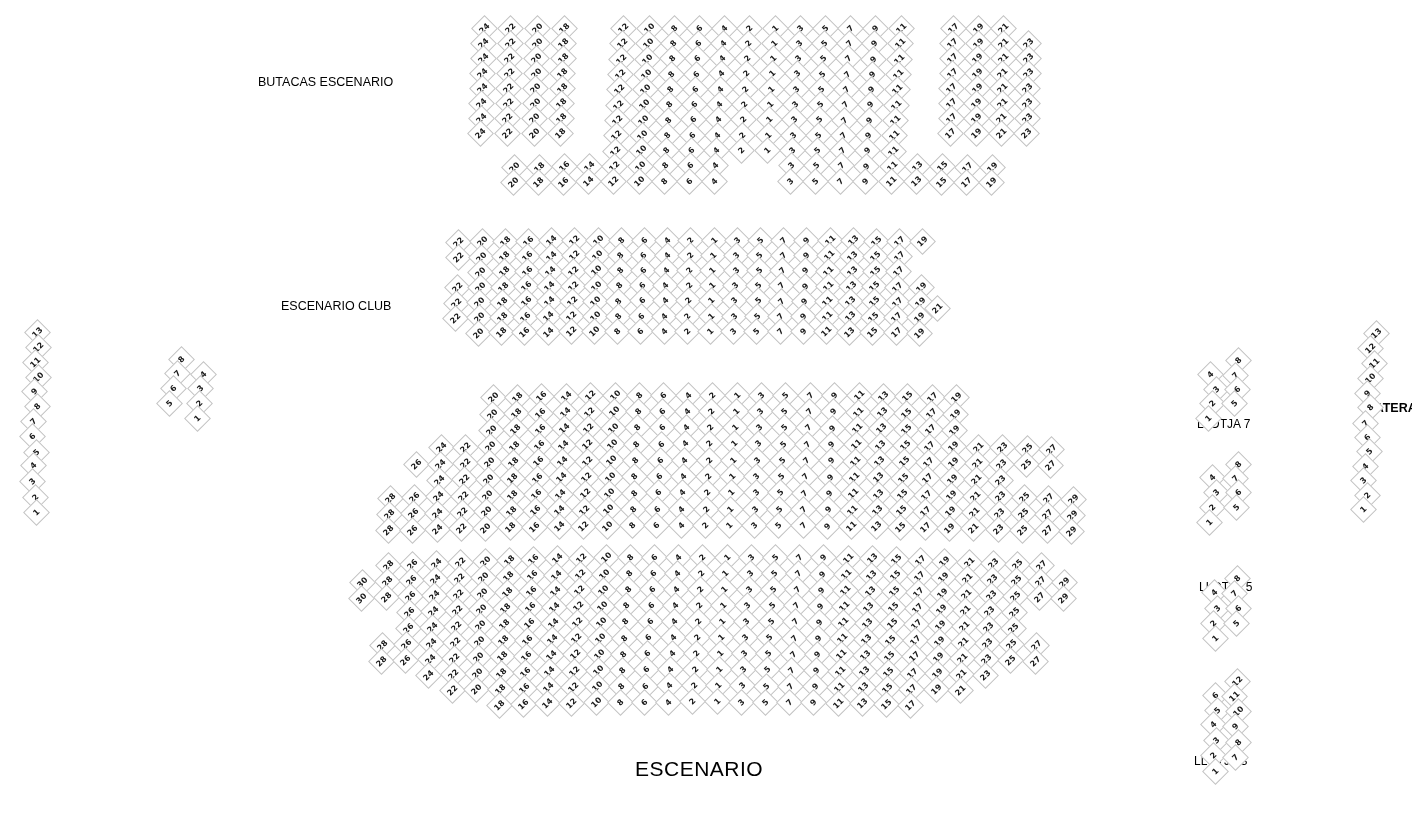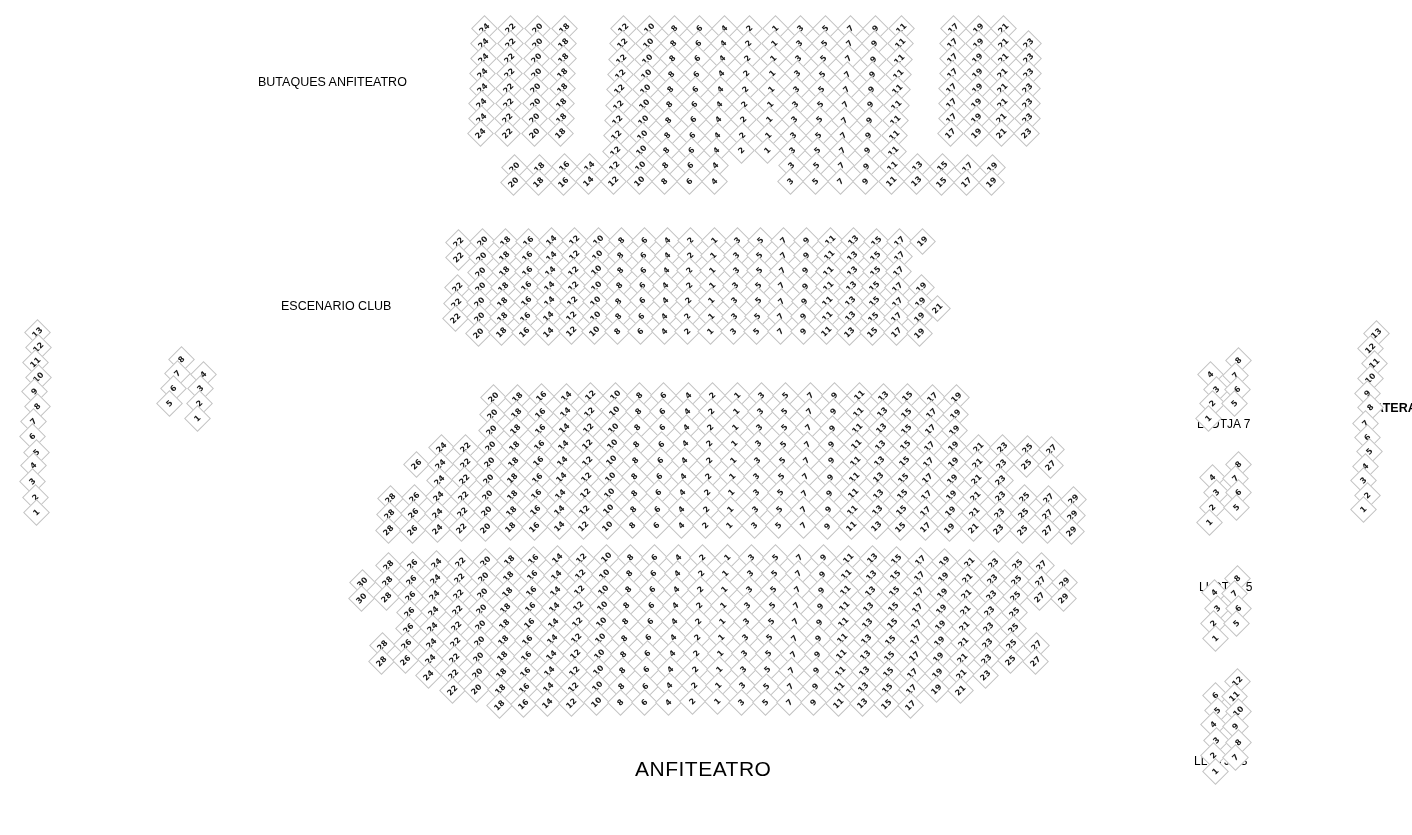--- a/index.html
+++ b/index.html
@@ -33,27 +33,27 @@
     position:absolute; inset:0; display:flex; align-items:center; justify-content:center;
     transform:rotate(-45deg);
     font-size:8px; font-weight:700; color:#1a1a1a; line-height:1;
     font-family:"DejaVu Sans", sans-serif;
   }
 </style>
 </head>
 <body>
 
 <div class="map">
-  <div class="section-label lbl-anfiteatro">BUTAQUES ANFITEATRO</div>
+  <div class="section-label lbl-anfiteatro">BUTACAS ESCENARIO</div>
   <div class="section-label lbl-club">ESCENARIO CLUB</div>
   <div class="section-label lbl-llotja7">LLOTJA 7</div>
   <div class="section-label lbl-llotja5">LLOTJA 5</div>
   <div class="section-label lbl-llotja3">LLOTJA 3</div>
   <div class="section-label lbl-lateral">LATERAL</div>
-  <div class="section-label lbl-escenario">ANFITEATRO</div>
+  <div class="section-label lbl-escenario">ESCENARIO</div>
   <div id="seat-layer">
       <div class="seat" style="left: 614.3px; top: 19.1173px;">
         <span>12</span>
       </div>
       <div class="seat" style="left: 639.5px; top: 18.9133px;">
         <span>10</span>
       </div>
       <div class="seat" style="left: 664.7px; top: 18.75px;">
         <span>8</span>
       </div>

